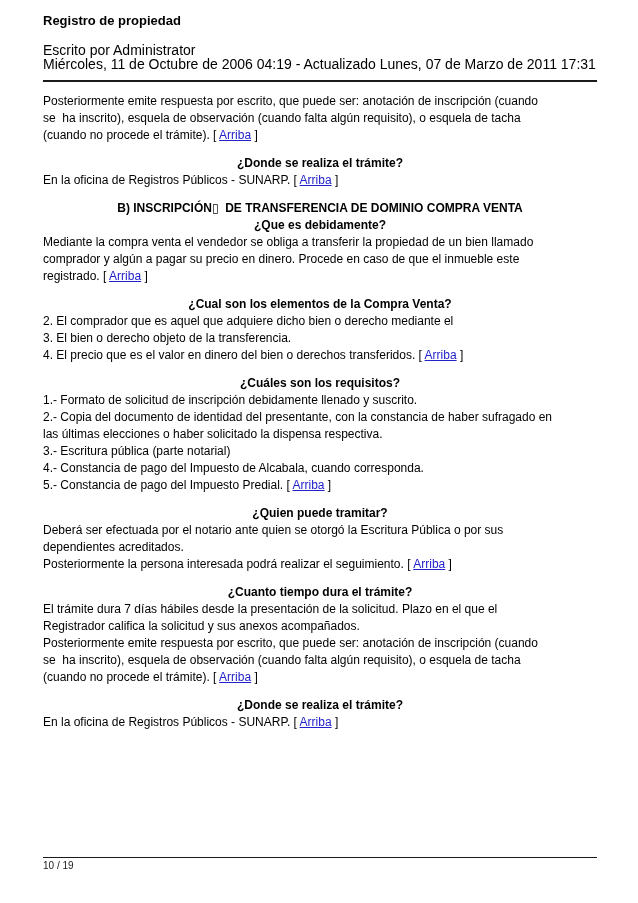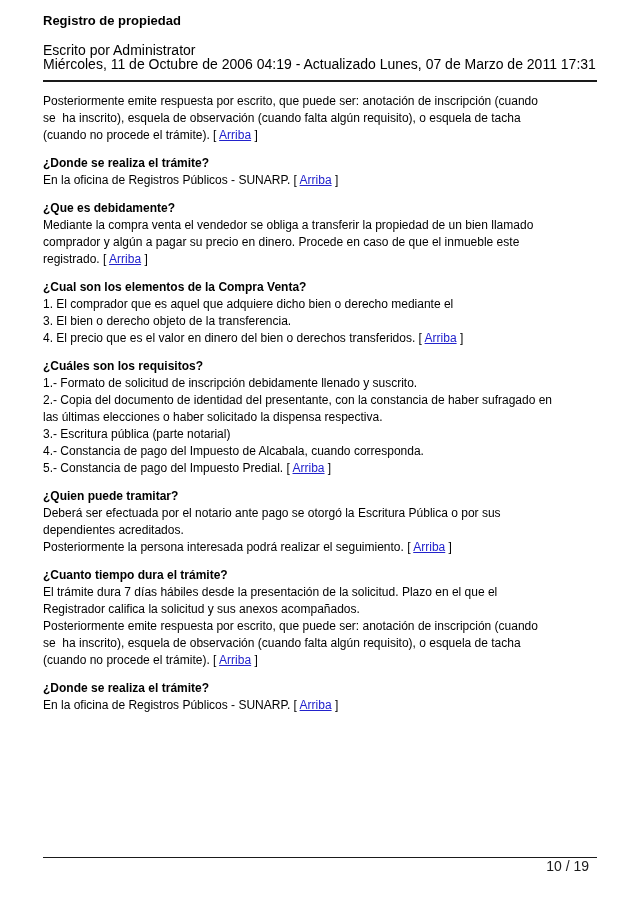--- a/index.html
+++ b/index.html
@@ -33,40 +33,40 @@
     height: 0;
   }
   .content {
     margin-top: 11px;
     font-size: 12px;
     line-height: 17px;
   }
   .block { margin-bottom: 11px; }
   .block.extra-gap { margin-top: 34px; }
   .line { white-space: pre-wrap; }
-  .line.bold { font-weight: bold; }
+  .line.bold { font-weight: bold; text-align: center; }
   a.arriba {
     color: var(--link-color, #2222cc);
     cursor: pointer;
   }
   .footer {
     position: absolute;
     left: 43px; right: 41px;
     top: 857px;
   }
   .footer-rule {
     border: 0;
     border-top: 1px solid #1a1a1a;
     height: 0;
   }
   .page-number {
-    text-align: right;
+    text-align: left;
     padding-right: 8px;
     padding-top: 2px;
-    font-size: 14px;
+    font-size: 10px;
     line-height: 12px;
     color: #1a1a1a;
   }
 </style>
 </head>
 <body>
 
 <div class="page">
   <div class="doc-title">Registro de propiedad</div>
 
@@ -81,43 +81,44 @@
       <div class="block">
         <div class="line"><span>Posteriormente emite respuesta por escrito, que puede ser: anotación de inscripción (cuando</span></div>
         <div class="line"><span>se  ha inscrito), esquela de observación (cuando falta algún requisito), o esquela de tacha</span></div>
         <div class="line"><span>(cuando no procede el trámite).</span><span> [ </span><a href="#" class="arriba">Arriba</a><span> ]</span></div>
       </div>
       <div class="block">
         <div class="line bold"><span>¿Donde se realiza el trámite?</span></div>
         <div class="line"><span>En la oficina de Registros Públicos - SUNARP.</span><span> [ </span><a href="#" class="arriba">Arriba</a><span> ]</span></div>
       </div>
       <div class="block">
+        <div class="line bold"><span>B) INSCRIPCIÓN▯  DE TRANSFERENCIA DE DOMINIO COMPRA VENTA</span></div>
         <div class="line bold"><span>¿Que es debidamente?</span></div>
         <div class="line"><span>Mediante la compra venta el vendedor se obliga a transferir la propiedad de un bien llamado</span></div>
         <div class="line"><span>comprador y algún a pagar su precio en dinero. Procede en caso de que el inmueble este</span></div>
         <div class="line"><span>registrado.</span><span> [ </span><a href="#" class="arriba">Arriba</a><span> ]</span></div>
       </div>
       <div class="block">
         <div class="line bold"><span>¿Cual son los elementos de la Compra Venta?</span></div>
-        <div class="line"><span>1. El comprador que es aquel que adquiere dicho bien o derecho mediante el</span></div>
+        <div class="line"><span>2. El comprador que es aquel que adquiere dicho bien o derecho mediante el</span></div>
         <div class="line"><span>3. El bien o derecho objeto de la transferencia.</span></div>
         <div class="line"><span>4. El precio que es el valor en dinero del bien o derechos transferidos.</span><span> [ </span><a href="#" class="arriba">Arriba</a><span> ]</span></div>
       </div>
       <div class="block">
         <div class="line bold"><span>¿Cuáles son los requisitos?</span></div>
         <div class="line"><span>1.- Formato de solicitud de inscripción debidamente llenado y suscrito.</span></div>
         <div class="line"><span>2.- Copia del documento de identidad del presentante, con la constancia de haber sufragado en</span></div>
         <div class="line"><span>las últimas elecciones o haber solicitado la dispensa respectiva.</span></div>
         <div class="line"><span>3.- Escritura pública (parte notarial)</span></div>
         <div class="line"><span>4.- Constancia de pago del Impuesto de Alcabala, cuando corresponda.</span></div>
         <div class="line"><span>5.- Constancia de pago del Impuesto Predial.</span><span> [ </span><a href="#" class="arriba">Arriba</a><span> ]</span></div>
       </div>
       <div class="block">
         <div class="line bold"><span>¿Quien puede tramitar?</span></div>
-        <div class="line"><span>Deberá ser efectuada por el notario ante pago se otorgó la Escritura Pública o por sus</span></div>
+        <div class="line"><span>Deberá ser efectuada por el notario ante quien se otorgó la Escritura Pública o por sus</span></div>
         <div class="line"><span>dependientes acreditados.</span></div>
         <div class="line"><span>Posteriormente la persona interesada podrá realizar el seguimiento.</span><span> [ </span><a href="#" class="arriba">Arriba</a><span> ]</span></div>
       </div>
       <div class="block">
         <div class="line bold"><span>¿Cuanto tiempo dura el trámite?</span></div>
         <div class="line"><span>El trámite dura 7 días hábiles desde la presentación de la solicitud. Plazo en el que el</span></div>
         <div class="line"><span>Registrador califica la solicitud y sus anexos acompañados.</span></div>
         <div class="line"><span>Posteriormente emite respuesta por escrito, que puede ser: anotación de inscripción (cuando</span></div>
         <div class="line"><span>se  ha inscrito), esquela de observación (cuando falta algún requisito), o esquela de tacha</span></div>
         <div class="line"><span>(cuando no procede el trámite).</span><span> [ </span><a href="#" class="arriba">Arriba</a><span> ]</span></div>

